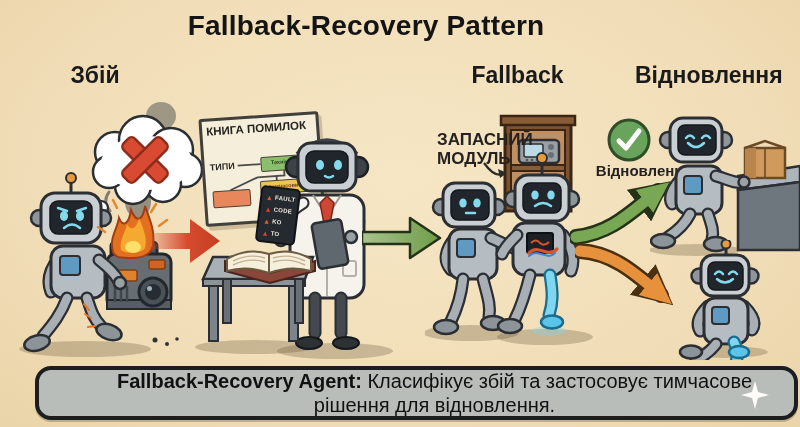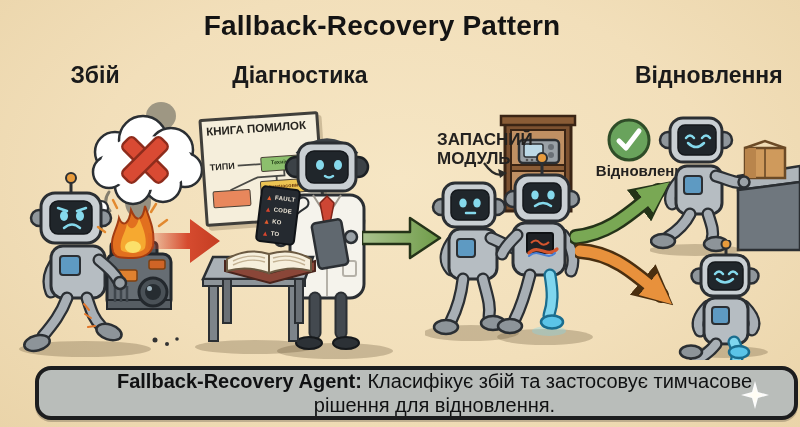--- a/index.html
+++ b/index.html
@@ -5,21 +5,21 @@
   html,body{margin:0;padding:0;}
   .stage{
     position:relative; width:800px; height:427px; overflow:hidden;
     background: radial-gradient(ellipse at 50% 42%, #f6e6c4 0%, #f2dfba 55%, #ead4a9 100%);
     font-family:"Liberation Sans","DejaVu Sans",sans-serif;
     color:#17181a;
   }
   .abs{position:absolute;}
   .title{
     left:0; top:10px; width:732px; text-align:center;
-    font-size:28px; font-weight:bold; letter-spacing:.2px; color:#141414;padding-left:16px;
+    font-size:28px; font-weight:bold; letter-spacing:.2px; color:#141414;
   }
   .stage-label{
     top:62px; text-align:center; font-size:23px; font-weight:bold; color:#1a1a1a;
   }
   .anno{
     font-weight:bold; color:#242220; text-align:center; line-height:1.12;
   }
   .caption{
     left:35px; top:366px; width:719px; height:46px;
     background:#b9bdba; border:4px solid #1c1d1e; border-radius:16px;
@@ -78,21 +78,21 @@
   .gshadow{fill:rgba(95,75,45,.28);}
 </style>
 </head>
 <body>
 
 <div class="stage">
 
   <div class="abs title">Fallback-Recovery Pattern</div>
 
   <div class="abs stage-label" style="left:40px;  width:110px;">Збій</div>
-  <div class="abs stage-label" style="left:225px; width:150px;">Діагностика</div>
+  <div class="abs stage-label" style="left:455px; width:125px;">Fallback</div>
   <div class="abs stage-label" style="left:635px; width:145px;">Відновлення</div>
 
   <svg class="abs" style="left:5px; top:100px;" width="230" height="262" viewBox="0 0 230 262">
     <ellipse class="gshadow" cx="80" cy="249" rx="66" ry="8"></ellipse>
 
     <g opacity="0.92">
       <ellipse cx="133" cy="102" rx="13" ry="16" fill="#8e897c"></ellipse>
       <ellipse cx="141" cy="74" rx="15" ry="18" fill="#938d7f"></ellipse>
       <ellipse cx="149" cy="44" rx="17" ry="20" fill="#8a8476"></ellipse>
       <ellipse cx="156" cy="16" rx="15" ry="14" fill="#97917f"></ellipse>

